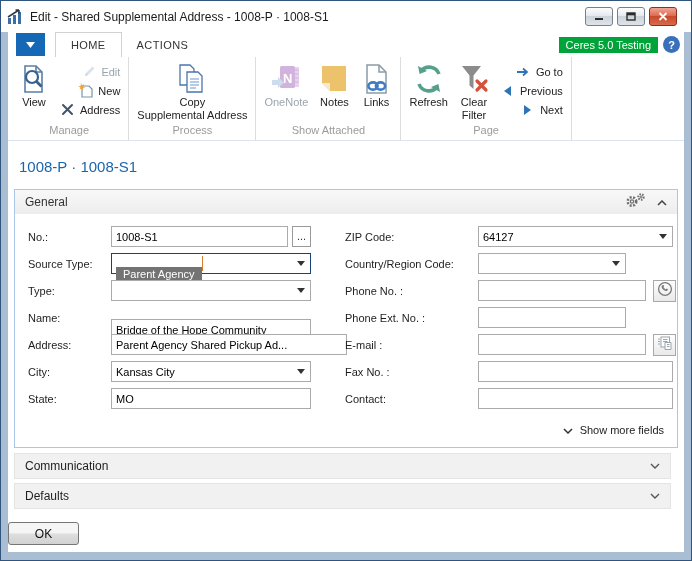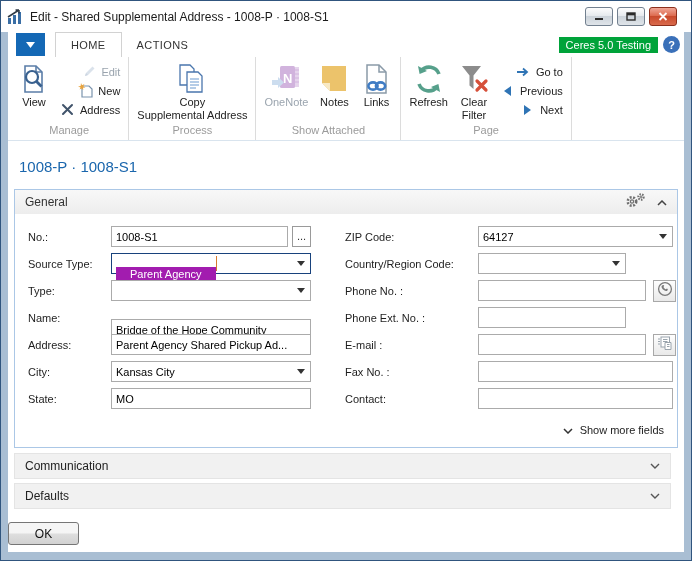--- a/index.html
+++ b/index.html
@@ -53,21 +53,21 @@
   .flabel{font-size:11px;color:#1e1e1e;white-space:nowrap;}
   .fcol.left .flabel{width:83px;}
   .fcol.right .flabel{width:133px;}
   .fctl{display:flex;align-items:center;}
   .finput{height:21px;border:1px solid #ababab;font-family:"Liberation Sans",sans-serif;font-size:11px;
           padding:1px 4px;color:#000;outline:none;background:#fff;}
   .combo{height:21px;border:1px solid #ababab;background:#fff;display:flex;align-items:center;
          padding-left:4px;font-size:11px;color:#000;cursor:pointer;}
   .combo .arrow{margin-left:auto;padding:0 5px;display:flex;}
   .combo.focused{border-color:#18427c;}
-  .seltext{background:#a21caf;color:#fff;padding:1px 14px;white-space:nowrap;margin-top:20px;}
+  .seltext{background:#737373;color:#fff;padding:1px 7px;white-space:nowrap;margin-top:20px;}
   .caret{width:1px;height:15px;background:#d77b2f;}
   .assist-btn{width:19px;height:21px;margin-left:4px;border:1px solid #9a9a9a;background:#fff;
               font-size:11px;line-height:9px;cursor:pointer;padding:0;color:#333;}
   .side-btn{width:23px;height:22px;margin-left:7px;border:1px solid #a8a8a8;cursor:pointer;padding:0;
             background:linear-gradient(#fefefe,#e9e9e9);display:flex;align-items:center;justify-content:center;}
   .show-more{position:absolute;right:13px;bottom:11px;display:flex;align-items:center;gap:7px;
              font-size:11px;color:#222;cursor:pointer;}
   .secbar{margin:5px 13px 0 6px;height:26px;background:#f1f1f1;border:1px solid #e4e4e4;display:flex;
           align-items:center;padding:0 10px;font-size:12px;color:#222;cursor:pointer;}
   .secbar + .secbar{margin-top:4px;}
@@ -348,21 +348,21 @@
                 </div>
                 <div class="frow">
                   <span class="flabel">Name:</span>
                   <div class="fctl">
                     <input class="finput" type="text" value="Bridge of the Hope Community" style="width: 200px; margin-top: 24px;">
                   </div>
                 </div>
                 <div class="frow">
                   <span class="flabel">Address:</span>
                   <div class="fctl">
-                    <input class="finput" type="text" value="Parent Agency Shared Pickup Ad..." style="width: 200px;">
+                    <input class="finput" type="text" value="Parent Agency Shared Pickup Ad..." style="width: 236px;">
                   </div>
                 </div>
                 <div class="frow">
                   <span class="flabel">City:</span>
                   <div class="fctl">
                     <div class="combo" style="width: 200px;">
                       <span>Kansas City</span>
                       <span class="ic arrow">
                         <svg width="8" height="5" viewBox="0 0 8 5">
                           <path d="M0 0h8L4 5z" fill="#333"></path>

